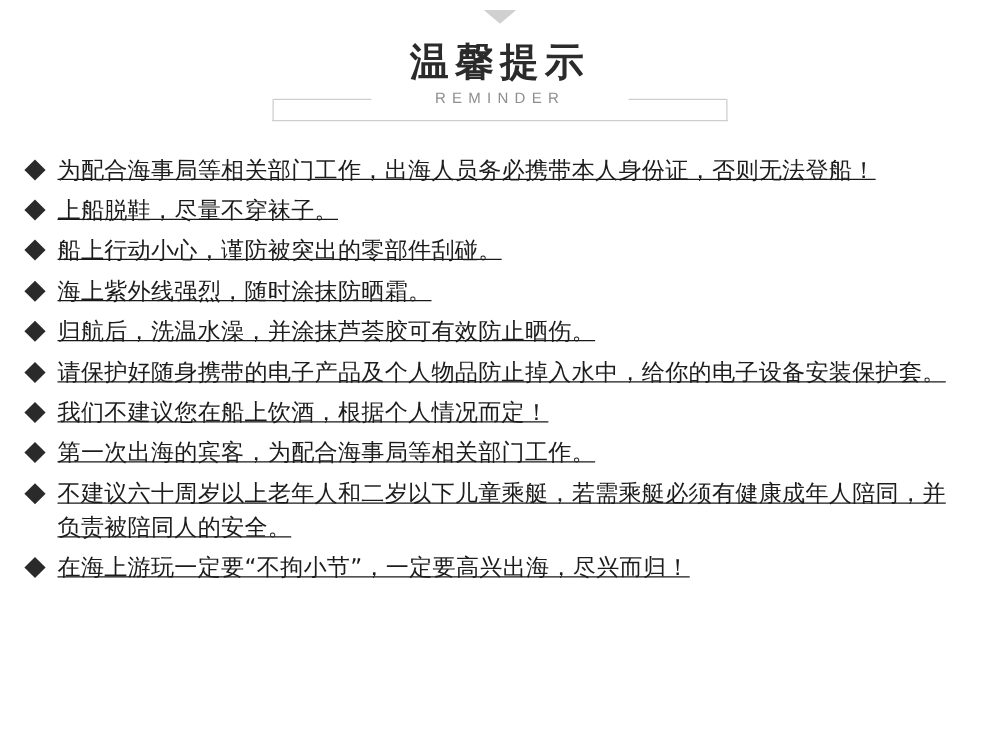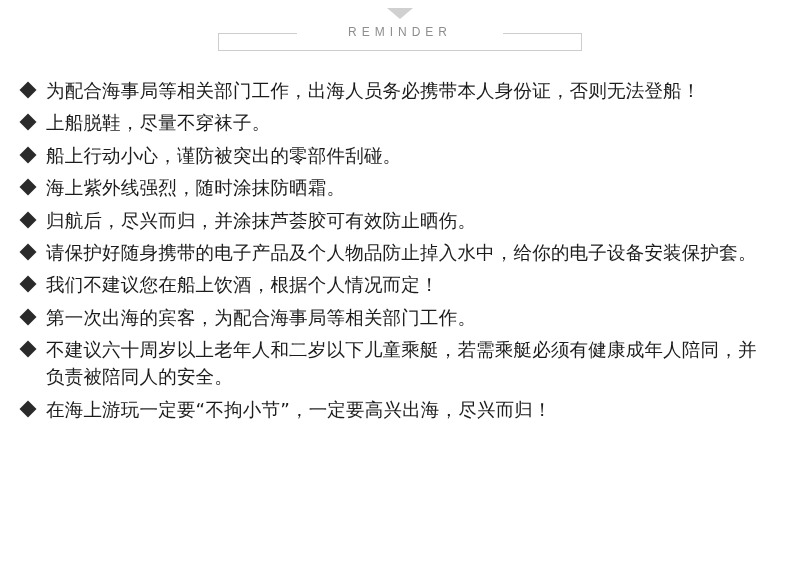--- a/index.html
+++ b/index.html
@@ -85,20 +85,21 @@
     font-size: 12px;
     letter-spacing: 5px;
     color: #8e8e8e;
     white-space: nowrap;
   }
 
   
   .list {
     margin: 26px 0 11px 0;
     padding: 0 26px 0 22px;
+    text-decoration: underline;
   }
   .item {
     display: flex;
     align-items: flex-start;
     margin-bottom: 5px;
   }
   .diamond {
     flex: 0 0 auto;
     width: 12px;
     height: 12px;
@@ -119,20 +120,21 @@
 </head>
 <body>
 
 <div class="page">
 
   <div class="top-arrow-wrap">
     <div class="top-arrow"></div>
   </div>
 
   <div class="header">
+    <div class="title">温馨提示</div>
     <div class="sub-row">
       <div class="sub-box">
         <div class="line-left"></div>
         <div class="line-right"></div>
         <div class="sub-text">REMINDER</div>
       </div>
     </div>
   </div>
 
   <div class="list">
@@ -154,21 +156,21 @@
       <span class="item-text">船上行动小心，谨防被突出的零部件刮碰。</span>
     </div>
 
     <div class="item">
       <span class="diamond"></span>
       <span class="item-text">海上紫外线强烈，随时涂抹防晒霜。</span>
     </div>
 
     <div class="item">
       <span class="diamond"></span>
-      <span class="item-text">归航后，尽兴而归，并涂抹芦荟胶可有效防止晒伤。</span>
+      <span class="item-text">归航后，洗温水澡，并涂抹芦荟胶可有效防止晒伤。</span>
     </div>
 
     <div class="item">
       <span class="diamond"></span>
       <span class="item-text">请保护好随身携带的电子产品及个人物品防止掉入水中，给你的电子设备安装保护套。</span>
     </div>
 
     <div class="item">
       <span class="diamond"></span>
       <span class="item-text">我们不建议您在船上饮酒，根据个人情况而定！</span>

